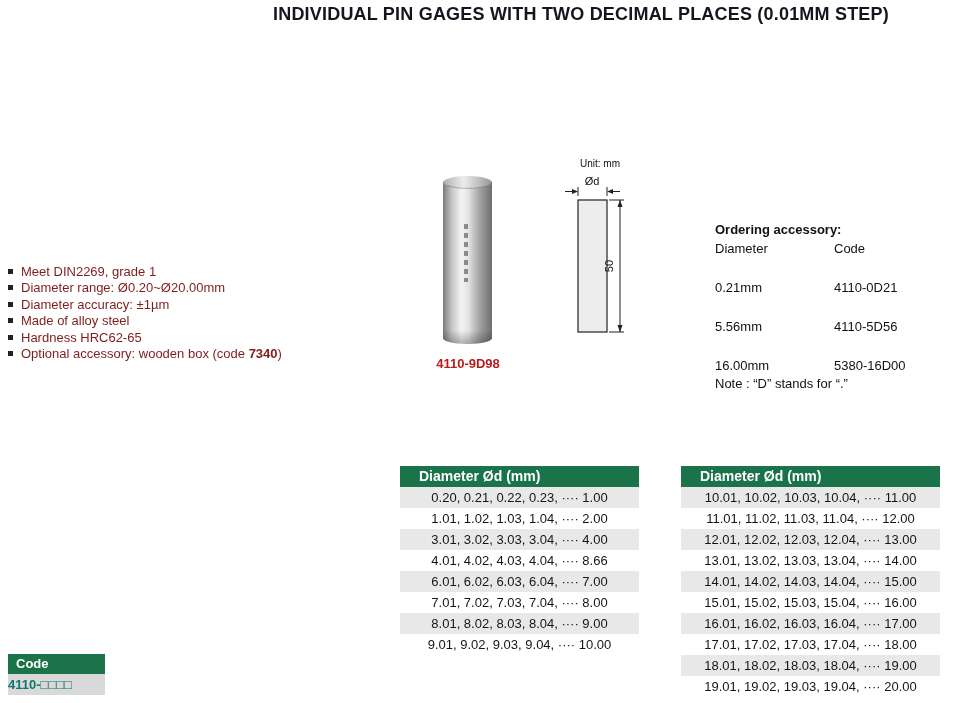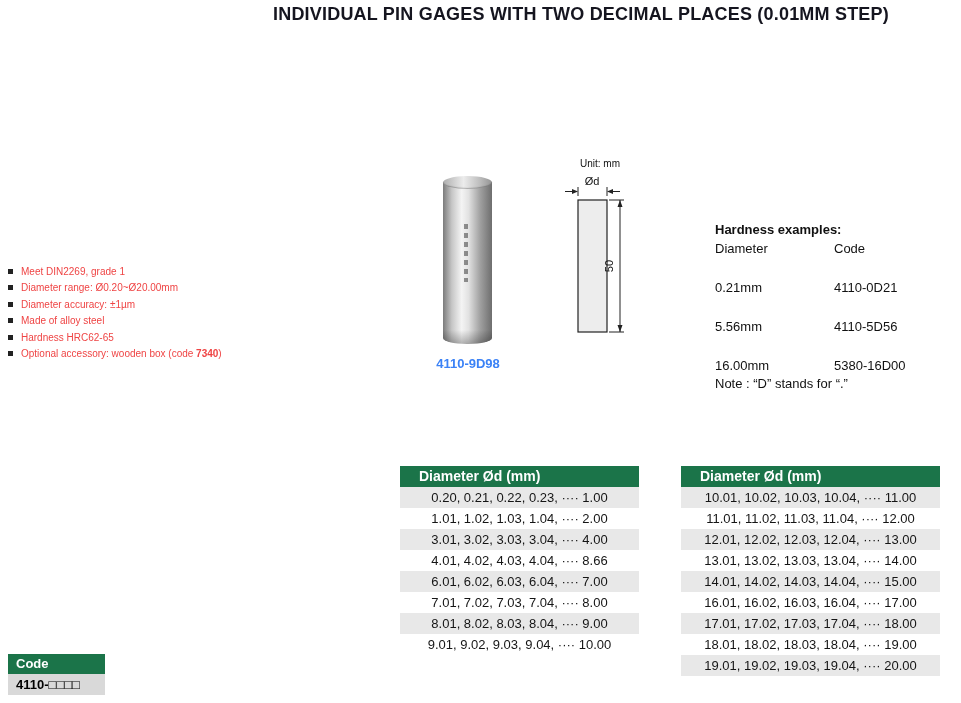--- a/index.html
+++ b/index.html
@@ -6,55 +6,55 @@
   *{ margin:0; padding:0; box-sizing:border-box; }
   html,body{ background:#ffffff; }
   body{ font-family:"Liberation Sans","DejaVu Sans",sans-serif; color:#111; }
   .page{ position:relative; width:961px; height:703px; background:#fff; overflow:hidden; }
 
   .title{ position:absolute; left:201px; top:4px; width:760px; text-align:center;
           font-size:18px; font-weight:bold; color:#15151f; letter-spacing:.2px; }
 
   
   .features{ position:absolute; left:8px; top:263px; }
-  .feat{ display:flex; align-items:center; height:16.5px; font-size:10px; color:#ef4444; }
+  .feat{ display:flex; align-items:center; height:16.5px; font-size:13px; color:#7f1d1d; }
   .bullet{ width:5px; height:5px; background:#222; display:inline-block; margin-right:8px; flex:0 0 auto; }
 
   
   .pin-wrap{ position:absolute; left:443px; top:176px; width:49px; height:168px; }
   .pin-body{ position:absolute; left:0; top:6px; width:49px; height:162px;
              background:linear-gradient(to right,#7b7b7b 0%,#c6c6c6 18%,#f4f4f4 38%,#e2e2e2 52%,#a0a0a0 76%,#6e6e6e 100%);
              border-radius:0 0 24px 24px / 0 0 6px 6px; }
   .pin-body::after{ content:""; position:absolute; left:0; bottom:0; width:100%; height:14px;
              background:linear-gradient(to bottom,rgba(0,0,0,0) 0%,rgba(0,0,0,.28) 100%);
              border-radius:0 0 24px 24px / 0 0 6px 6px; }
   .pin-top{ position:absolute; left:0; top:0; width:49px; height:13px; border-radius:50%;
              background:linear-gradient(to right,#aeaeae,#ececec 42%,#bdbdbd 75%,#949494);
              box-shadow:inset 0 -1px 1px rgba(0,0,0,.25); }
   .pin-engraving{ position:absolute; left:21px; top:48px; width:4px; height:58px;
              background:repeating-linear-gradient(to bottom,rgba(45,45,45,.5) 0 5px,rgba(45,45,45,0) 5px 9px); }
   .pin-label{ position:absolute; left:418px; top:356px; width:100px; text-align:center;
-             font-size:13px; font-weight:bold; color:#3b82f6; }
+             font-size:13px; font-weight:bold; color:#b91c1c; }
 
   
   .drawing{ position:absolute; left:560px; top:153px; }
   .drawing text{ font-family:"Liberation Sans","DejaVu Sans",sans-serif; fill:#111; }
 
   
   .ordering{ position:absolute; left:715px; top:222px; width:240px; font-size:13px; }
   .ordering .ord-title{ font-weight:bold; margin-bottom:4px; }
   .ord-grid{ display:grid; grid-template-columns:95px auto; row-gap:2px;gap:24px; }
   .ordering .note{ margin-top:3px; }
 
   
   .code-block{ position:absolute; left:8px; top:654px; width:97px; }
   .code-header{ background:var(--green); color:#fff; font-weight:bold; font-size:13px;
                 height:20px; line-height:20px; padding-left:8px; }
-  .code-value{ background:#d9d9d9; color:#000000; font-weight:bold; font-size:13px;
-               height:21px; line-height:21px; padding-left:8px; }
+  .code-value{ background:#d9d9d9; color:#0f766e; font-weight:bold; font-size:13px;
+               height:21px; line-height:21px; }
 
   
   .dtable{ position:absolute; top:466px; }
   .dtable.left{ left:400px; width:239px; }
   .dtable.right{ left:681px; width:259px; }
   .thead{ background:var(--green); color:#fff; font-weight:bold; font-size:14px;
           height:21px; line-height:21px; padding-left:19px; }
   .trow{ height:21px; line-height:21px; text-align:center; font-size:13px; color:#151515; }
   .tbody .trow:nth-child(odd){ background:#e8e8e8; }
   .tbody .trow:nth-child(even){ background:#ffffff; }
@@ -115,21 +115,21 @@
 
     <line x1="49" y1="47" x2="64" y2="47" stroke="#222" stroke-width="1"></line>
     <line x1="49" y1="179" x2="64" y2="179" stroke="#222" stroke-width="1"></line>
     <line x1="60" y1="47" x2="60" y2="179" stroke="#222" stroke-width="1"></line>
     <polygon points="60,47 57.5,54 62.5,54" fill="#222"></polygon>
     <polygon points="60,179 57.5,172 62.5,172" fill="#222"></polygon>
     <text x="53" y="113" font-size="11" text-anchor="middle" transform="rotate(-90 53 113)">50</text>
   </svg>
 
   <div class="ordering">
-    <div class="ord-title">Hardness examples:</div>
+    <div class="ord-title">Ordering accessory:</div>
     <div class="ord-grid">
       <span>Diameter</span>
       <span>Code</span>
       <span>0.21mm</span>
       <span>4110-0D21</span>
       <span>5.56mm</span>
       <span>4110-5D56</span>
       <span>16.00mm</span>
       <span>5380-16D00</span>
     </div>
@@ -156,20 +156,21 @@
   </div>
 
   <div class="dtable right">
     <div class="thead">Diameter Ød (mm)</div>
     <div class="tbody">
       <div class="trow">10.01, 10.02, 10.03, 10.04, ···· 11.00</div>
       <div class="trow">11.01, 11.02, 11.03, 11.04, ···· 12.00</div>
       <div class="trow">12.01, 12.02, 12.03, 12.04, ···· 13.00</div>
       <div class="trow">13.01, 13.02, 13.03, 13.04, ···· 14.00</div>
       <div class="trow">14.01, 14.02, 14.03, 14.04, ···· 15.00</div>
+      <div class="trow">15.01, 15.02, 15.03, 15.04, ···· 16.00</div>
       <div class="trow">16.01, 16.02, 16.03, 16.04, ···· 17.00</div>
       <div class="trow">17.01, 17.02, 17.03, 17.04, ···· 18.00</div>
       <div class="trow">18.01, 18.02, 18.03, 18.04, ···· 19.00</div>
       <div class="trow">19.01, 19.02, 19.03, 19.04, ···· 20.00</div>
     </div>
   </div>
 
 </div>
 
 </body></html>

